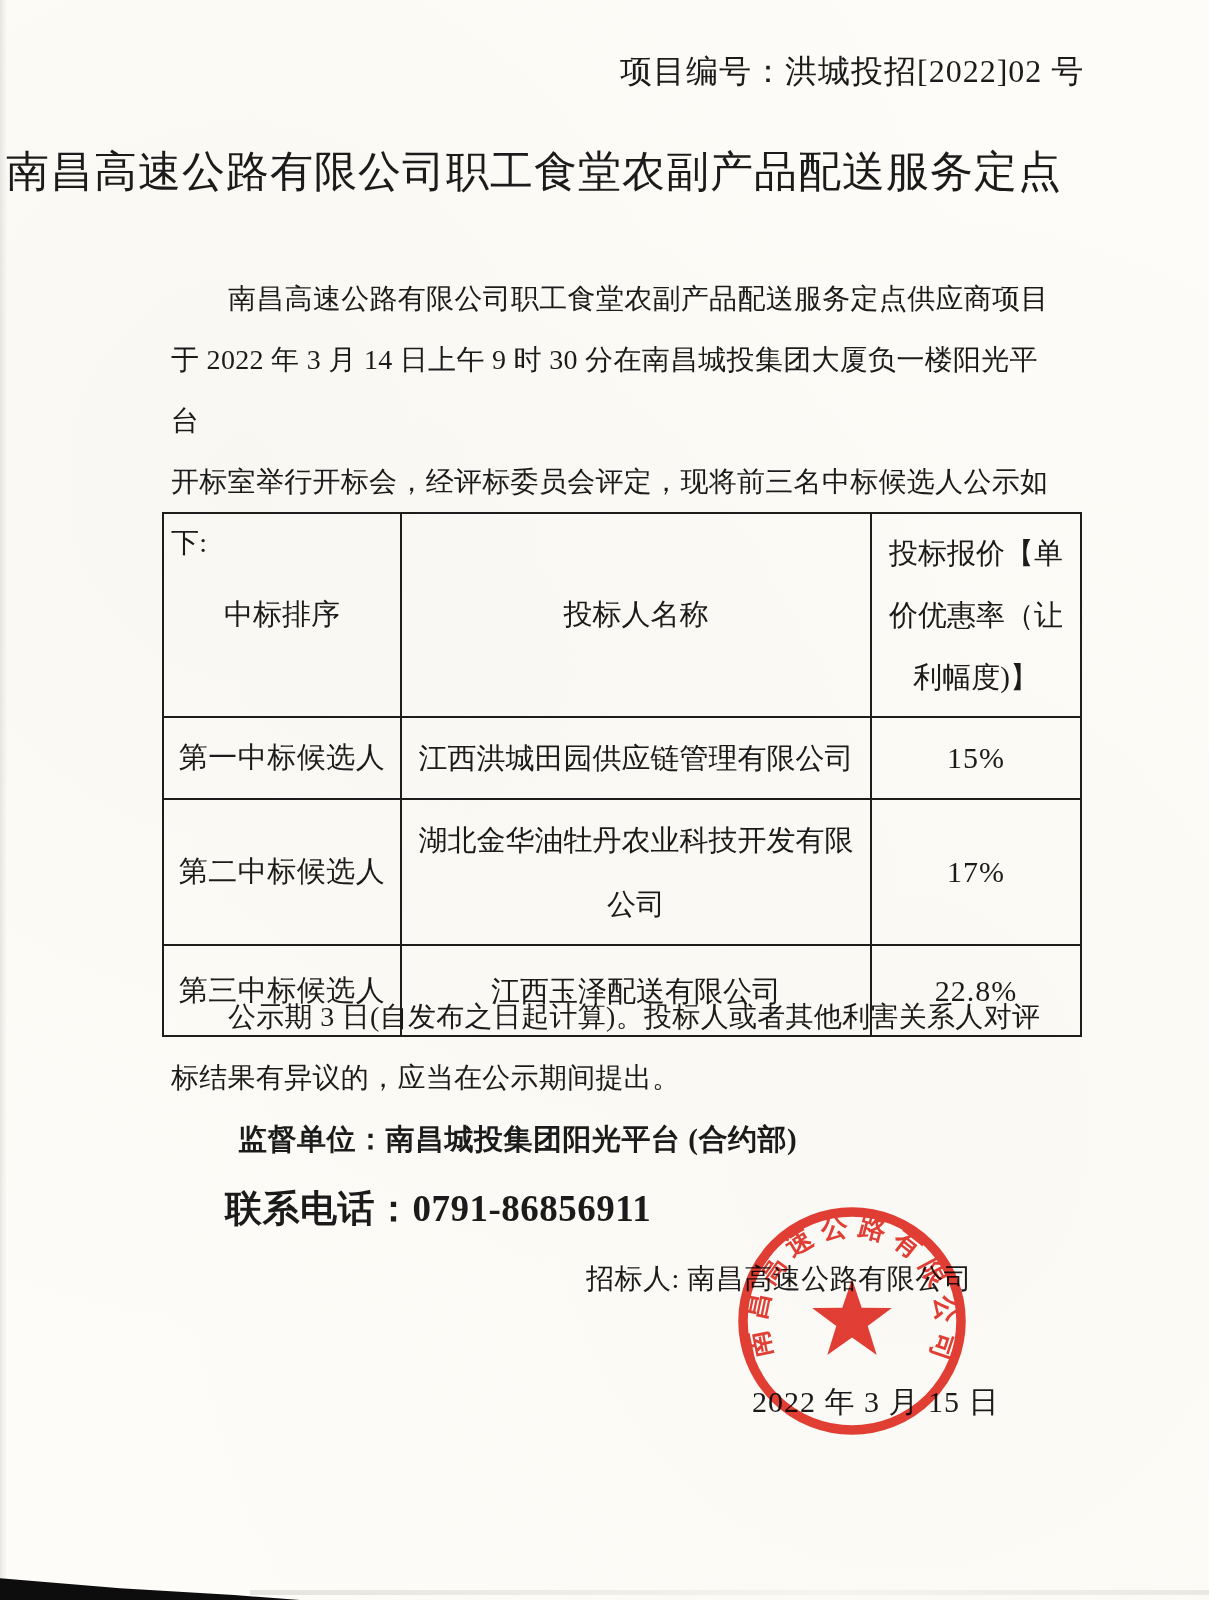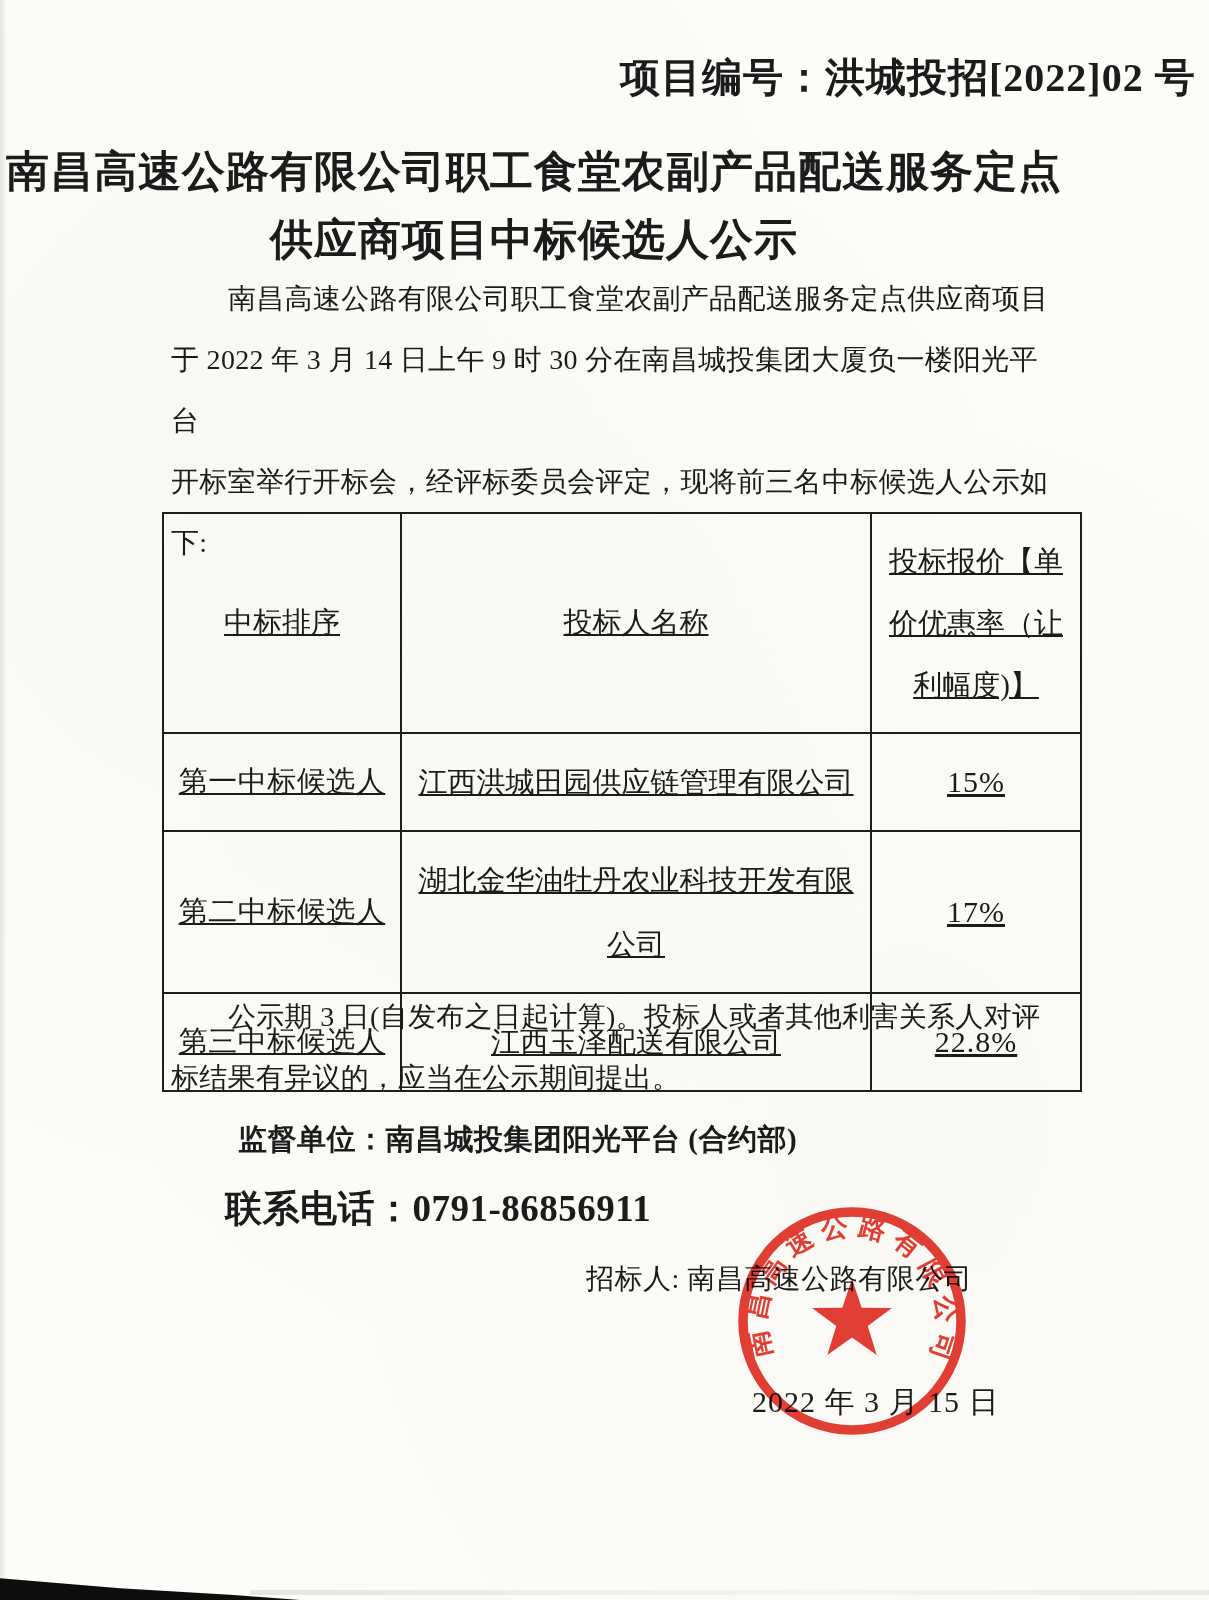--- a/index.html
+++ b/index.html
@@ -16,41 +16,40 @@
       radial-gradient(ellipse at 75% 70%, rgba(210,205,195,.08), transparent 60%);
     pointer-events:none;
   }
   .left-edge-shadow{
     position:absolute;left:0;top:0;width:7px;height:1600px;
     background:linear-gradient(to right, rgba(120,118,112,.35), rgba(120,118,112,0));
     opacity:.45;
   }
   .proj-num{
     position:absolute;left:620px;top:50px;width:470px;
-    font-size:40px;font-weight:700;letter-spacing:1px;white-space:nowrap;
+    font-size:32px;font-weight:400;letter-spacing:1px;white-space:nowrap;
   }
   .doc-title{
     position:absolute;left:0;top:138px;width:1068px;text-align:center;
-    font-size:43px;font-weight:700;line-height:68px;letter-spacing:1px;
+    font-size:43px;font-weight:400;line-height:68px;letter-spacing:1px;
   }
   .body-par{
     position:absolute;left:171px;top:268px;width:880px;
     font-size:28px;line-height:61px;letter-spacing:.3px;
   }
   .body-par .indent{ text-indent:57px; }
   table.bid-table{
     position:absolute;left:162px;top:512px;width:918px;
     border-collapse:collapse;table-layout:fixed;
     font-size:29px;
   }
   table.bid-table td{
     border:2.5px solid #1e1d1b;
     text-align:center;vertical-align:middle;
-    padding:16px 12px;
-    text-decoration:underline;
+    padding:8px 12px;
   }
   .th-cell{ font-size:29px; }
   .hdr3{ line-height:62px; }
   .rank-cell{ letter-spacing:.5px; }
   .bidder-cell{ line-height:64px; }
   .rate-cell{ font-size:30px; letter-spacing:1px; }
   .notice-par{
     position:absolute;left:171px;top:986px;width:880px;
     font-size:28px;line-height:61px;letter-spacing:.3px;
   }
@@ -89,21 +88,20 @@
 </head>
 <body>
 
 <div class="paper-texture"></div>
 <div class="left-edge-shadow"></div>
 
 <div class="proj-num">项目编号：洪城投招[2022]02 号</div>
 
 <div class="doc-title">
   <div>南昌高速公路有限公司职工食堂农副产品配送服务定点</div>
-  <div>供应商项目中标候选人公示</div>
 </div>
 
 <div class="body-par">
   <div class="indent">南昌高速公路有限公司职工食堂农副产品配送服务定点供应商项目</div>
   <div>于 2022 年 3 月 14 日上午 9 时 30 分在南昌城投集团大厦负一楼阳光平台</div>
   <div>开标室举行开标会，经评标委员会评定，现将前三名中标候选人公示如</div>
   <div>下:</div>
 </div>
 
 <table class="bid-table">

